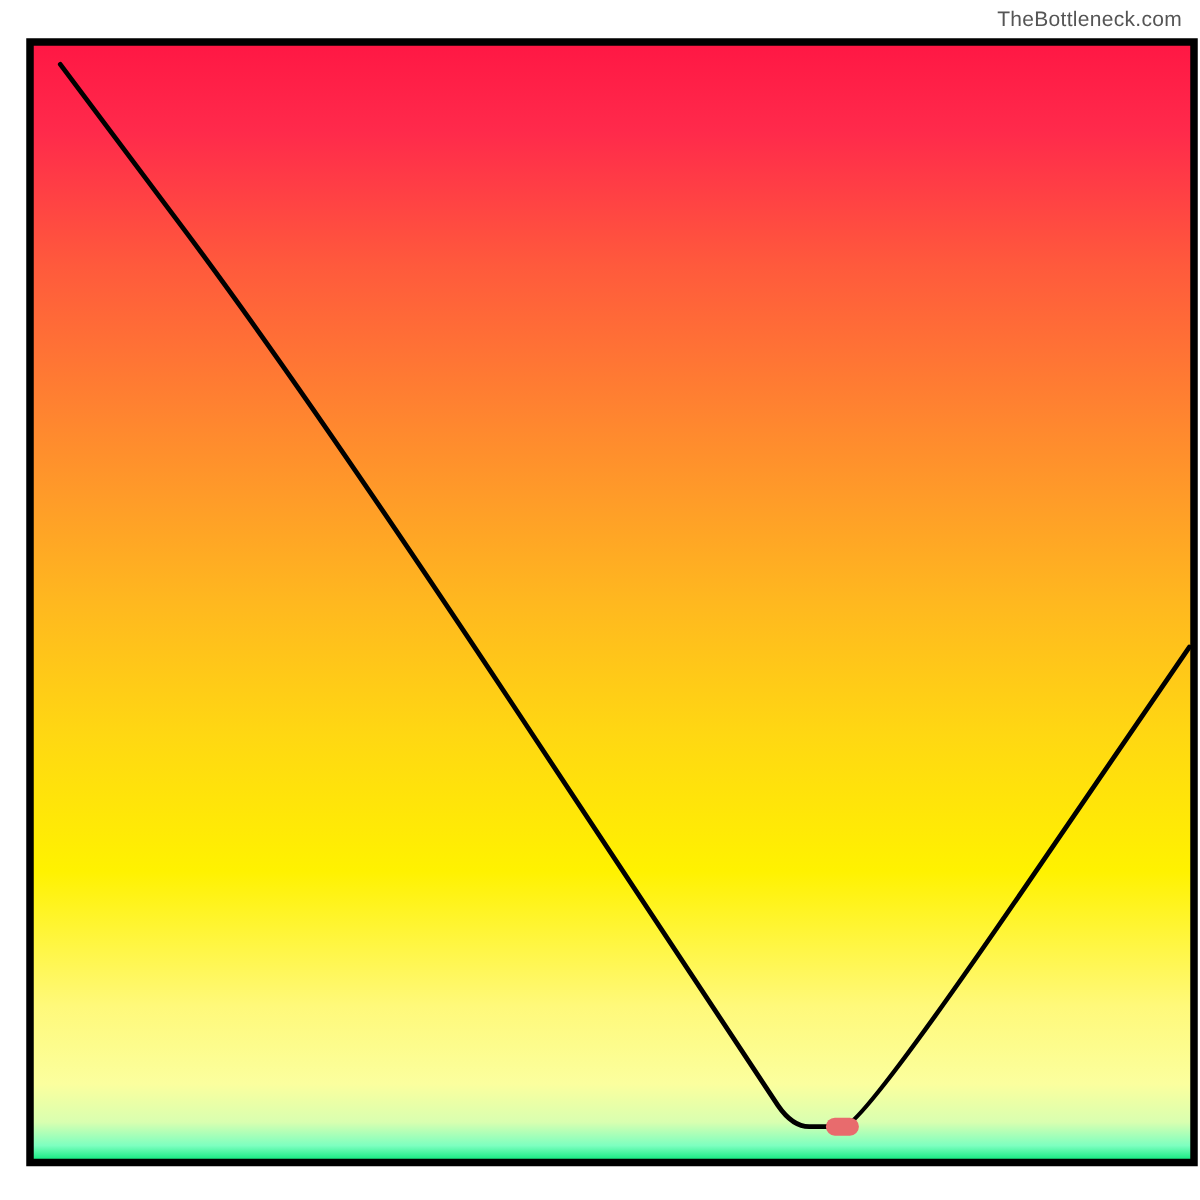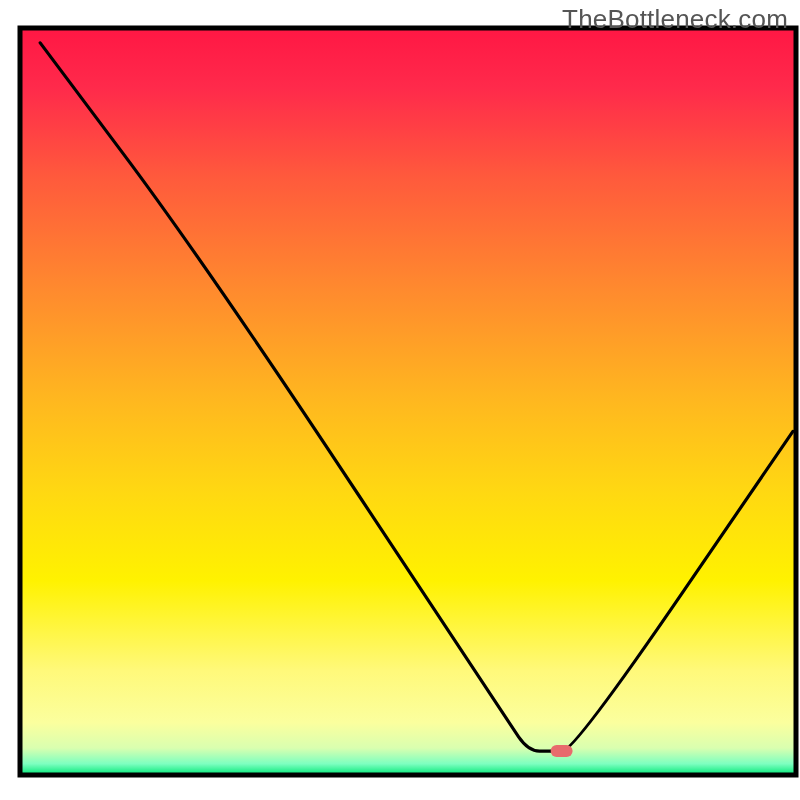--- a/index.html
+++ b/index.html
@@ -10,21 +10,21 @@
   .chart-container {
     position: relative;
     width: 800px;
     height: 800px;
   }
   .watermark {
     position: absolute;
     top: 4px;
     right: 12px;
     font-family: Arial, Helvetica, sans-serif;
-    font-size: 26px;
+    font-size: 14px;
     color: #555;
     letter-spacing: 0.2px;
     z-index: 10;
   }
   svg {
     display: block;
   }
 </style>
 </head>
 <body>

